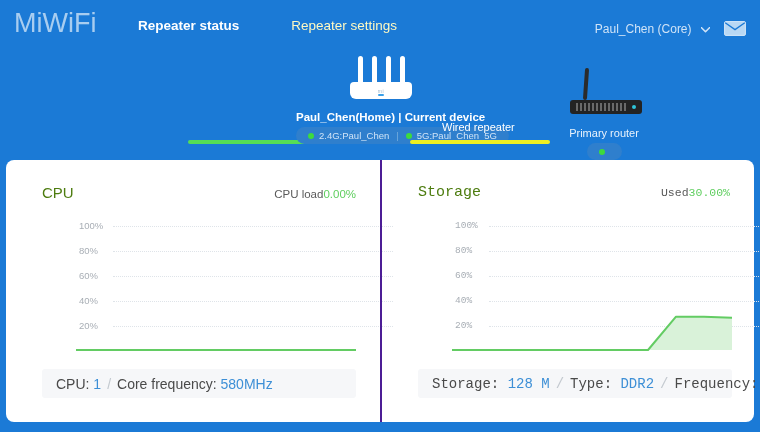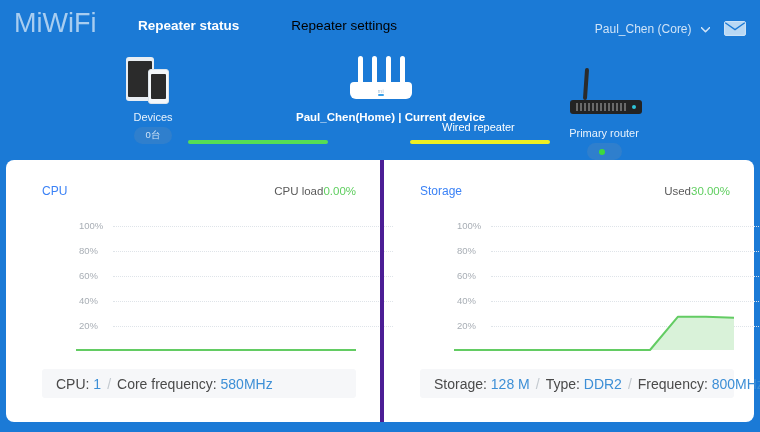--- a/index.html
+++ b/index.html
@@ -30,21 +30,21 @@
   }
   .nav {
     position: absolute;
     left: 138px; top: 18px;
     display: flex;
     gap: 52px;
     align-items: flex-end;
   }
   .nav-item {
     font-size: 13.5px;
-    color: #000000;
+    color: #fef9c3;
     white-space: nowrap;
   }
   .nav-item.active {
     color: #ffffff;
     font-weight: bold;
   }
   .user-area {
     position: absolute;
     right: 14px; top: 19px;
     display: flex;
@@ -235,31 +235,31 @@
     position: absolute;
     left: 0; top: 0;
     width: 748px; height: 262px;
     display: flex;
   }
   .panel {
     position: relative;
     width: 374px;
     padding: 24px 24px 0 36px;
   }
-  .panel + .panel { border-left: 4px solid #4c1d95; }
+  .panel + .panel { border-left: 2px solid #4c1d95; font-family: Liberation Mono, monospace; }
 
   .panel-head {
     display: flex;
     align-items: baseline;
     justify-content: space-between;
     height: 22px;
   }
   .panel-title {
-    font-size: 12px;
-    color: #3b82f6;
+    font-size: 15px;
+    color: #4d7c0f;
   }
   .panel-stat {
     font-size: 11.5px;
     color: #5a5a5a;
     white-space: nowrap;
   }
   .panel-stat .val { color: #5fce5f; }
 
   
   .chart {
@@ -334,49 +334,42 @@
       <svg width="22" height="15" viewBox="0 0 22 15" aria-hidden="true">
         <rect x="0.6" y="0.6" width="20.8" height="13.8" rx="1.2" fill="#b9d8f4" stroke="#d8e9f9" stroke-width="1"></rect>
         <path d="M1.2 1.8 L11 8.6 L20.8 1.8" fill="none" stroke="#1b7ad6" stroke-width="1.3"></path>
       </svg>
     </span>
   </div>
 </div>
 
 <div class="topology">
 
-  <div class="node" id="node-devices">
-    <div class="devices-art">
-      <div class="tablet">
-        <div class="tablet-screen"></div>
-      </div>
-      <div class="phone">
-        <div class="phone-screen"></div>
-      </div>
-    </div>
-    <div class="node-label">Devices</div>
-    <div class="pill">
-      <span>0台</span>
-    </div>
-  </div>
 
   <div class="link" id="link-left"></div>
 
   <div class="node" id="node-repeater">
     <div class="router-art">
       <div class="ant a1"></div>
       <div class="ant a2"></div>
       <div class="ant a3"></div>
       <div class="ant a4"></div>
       <div class="router-body">
         <div class="router-mi">mi</div>
         <div class="router-led"></div>
       </div>
     </div>
     <div class="node-label strong">Paul_Chen(Home) | Current device</div>
+    <div class="pill">
+      <span class="dot"></span>
+      <span>2.4G:Paul_Chen</span>
+      <span class="sep">|</span>
+      <span class="dot"></span>
+      <span>5G:Paul_Chen_5G</span>
+    </div>
   </div>
 
   <div class="link" id="link-right"></div>
   <div class="link-label">Wired repeater</div>
 
   <div class="node" id="node-primary">
     <div class="prouter-art">
       <div class="p-ant"></div>
       <div class="p-body">
         <div class="p-vents"></div>

